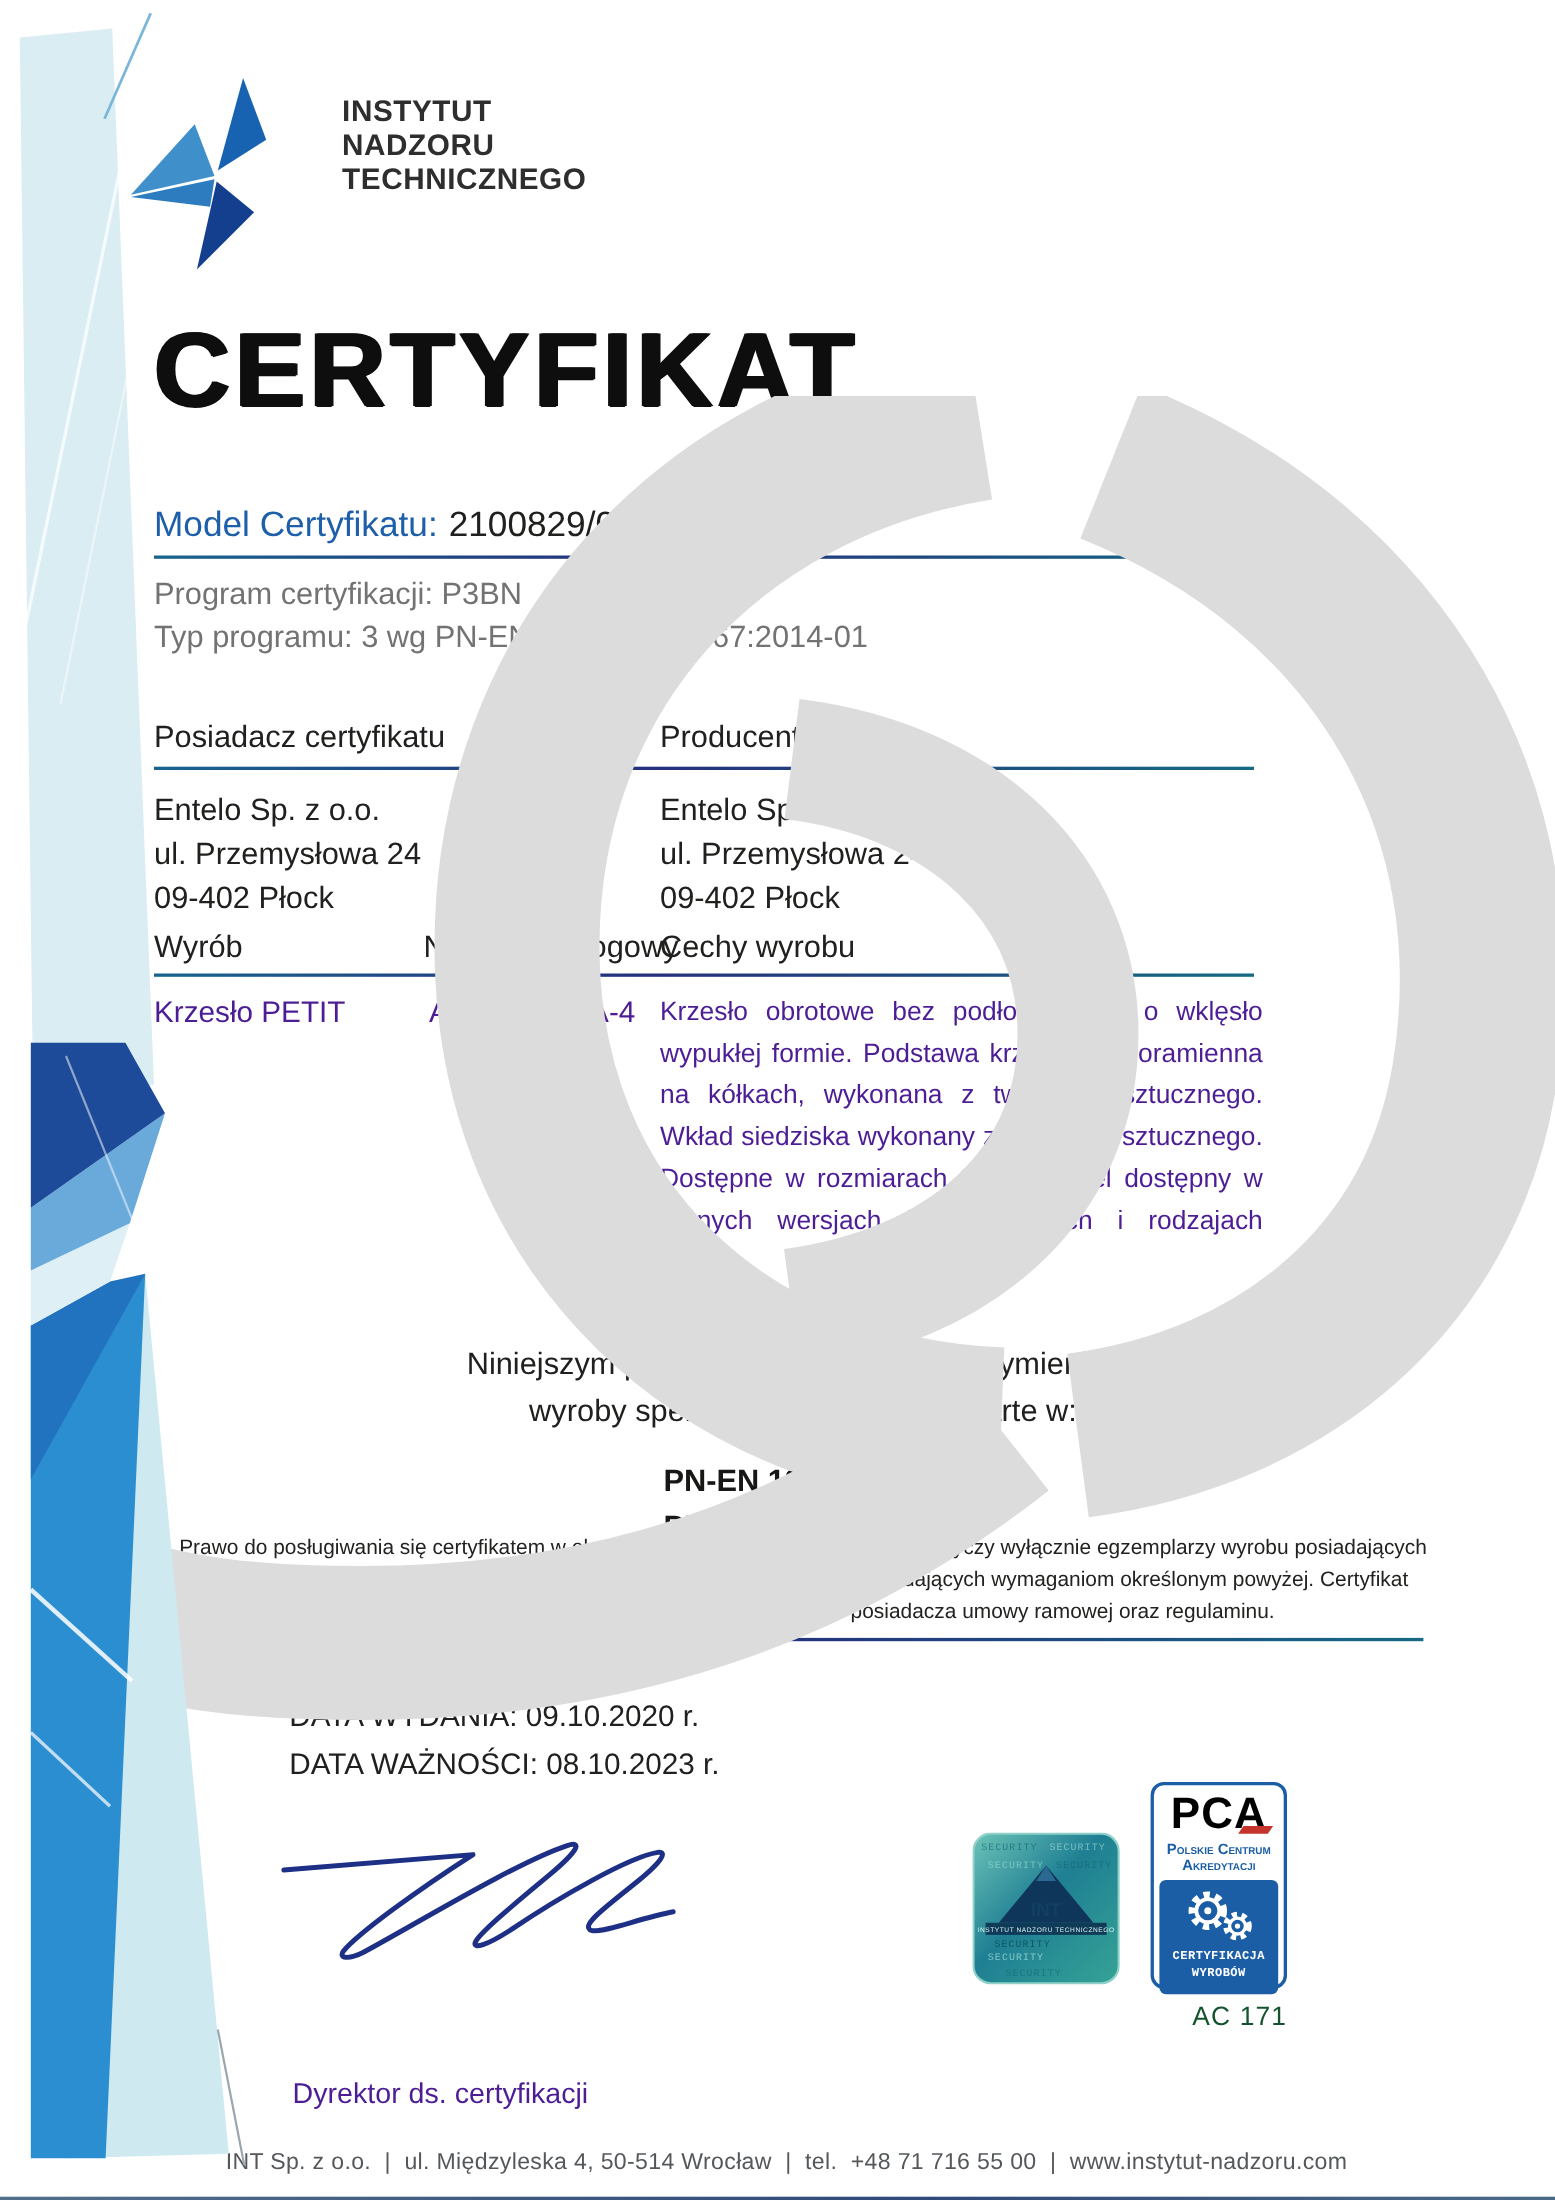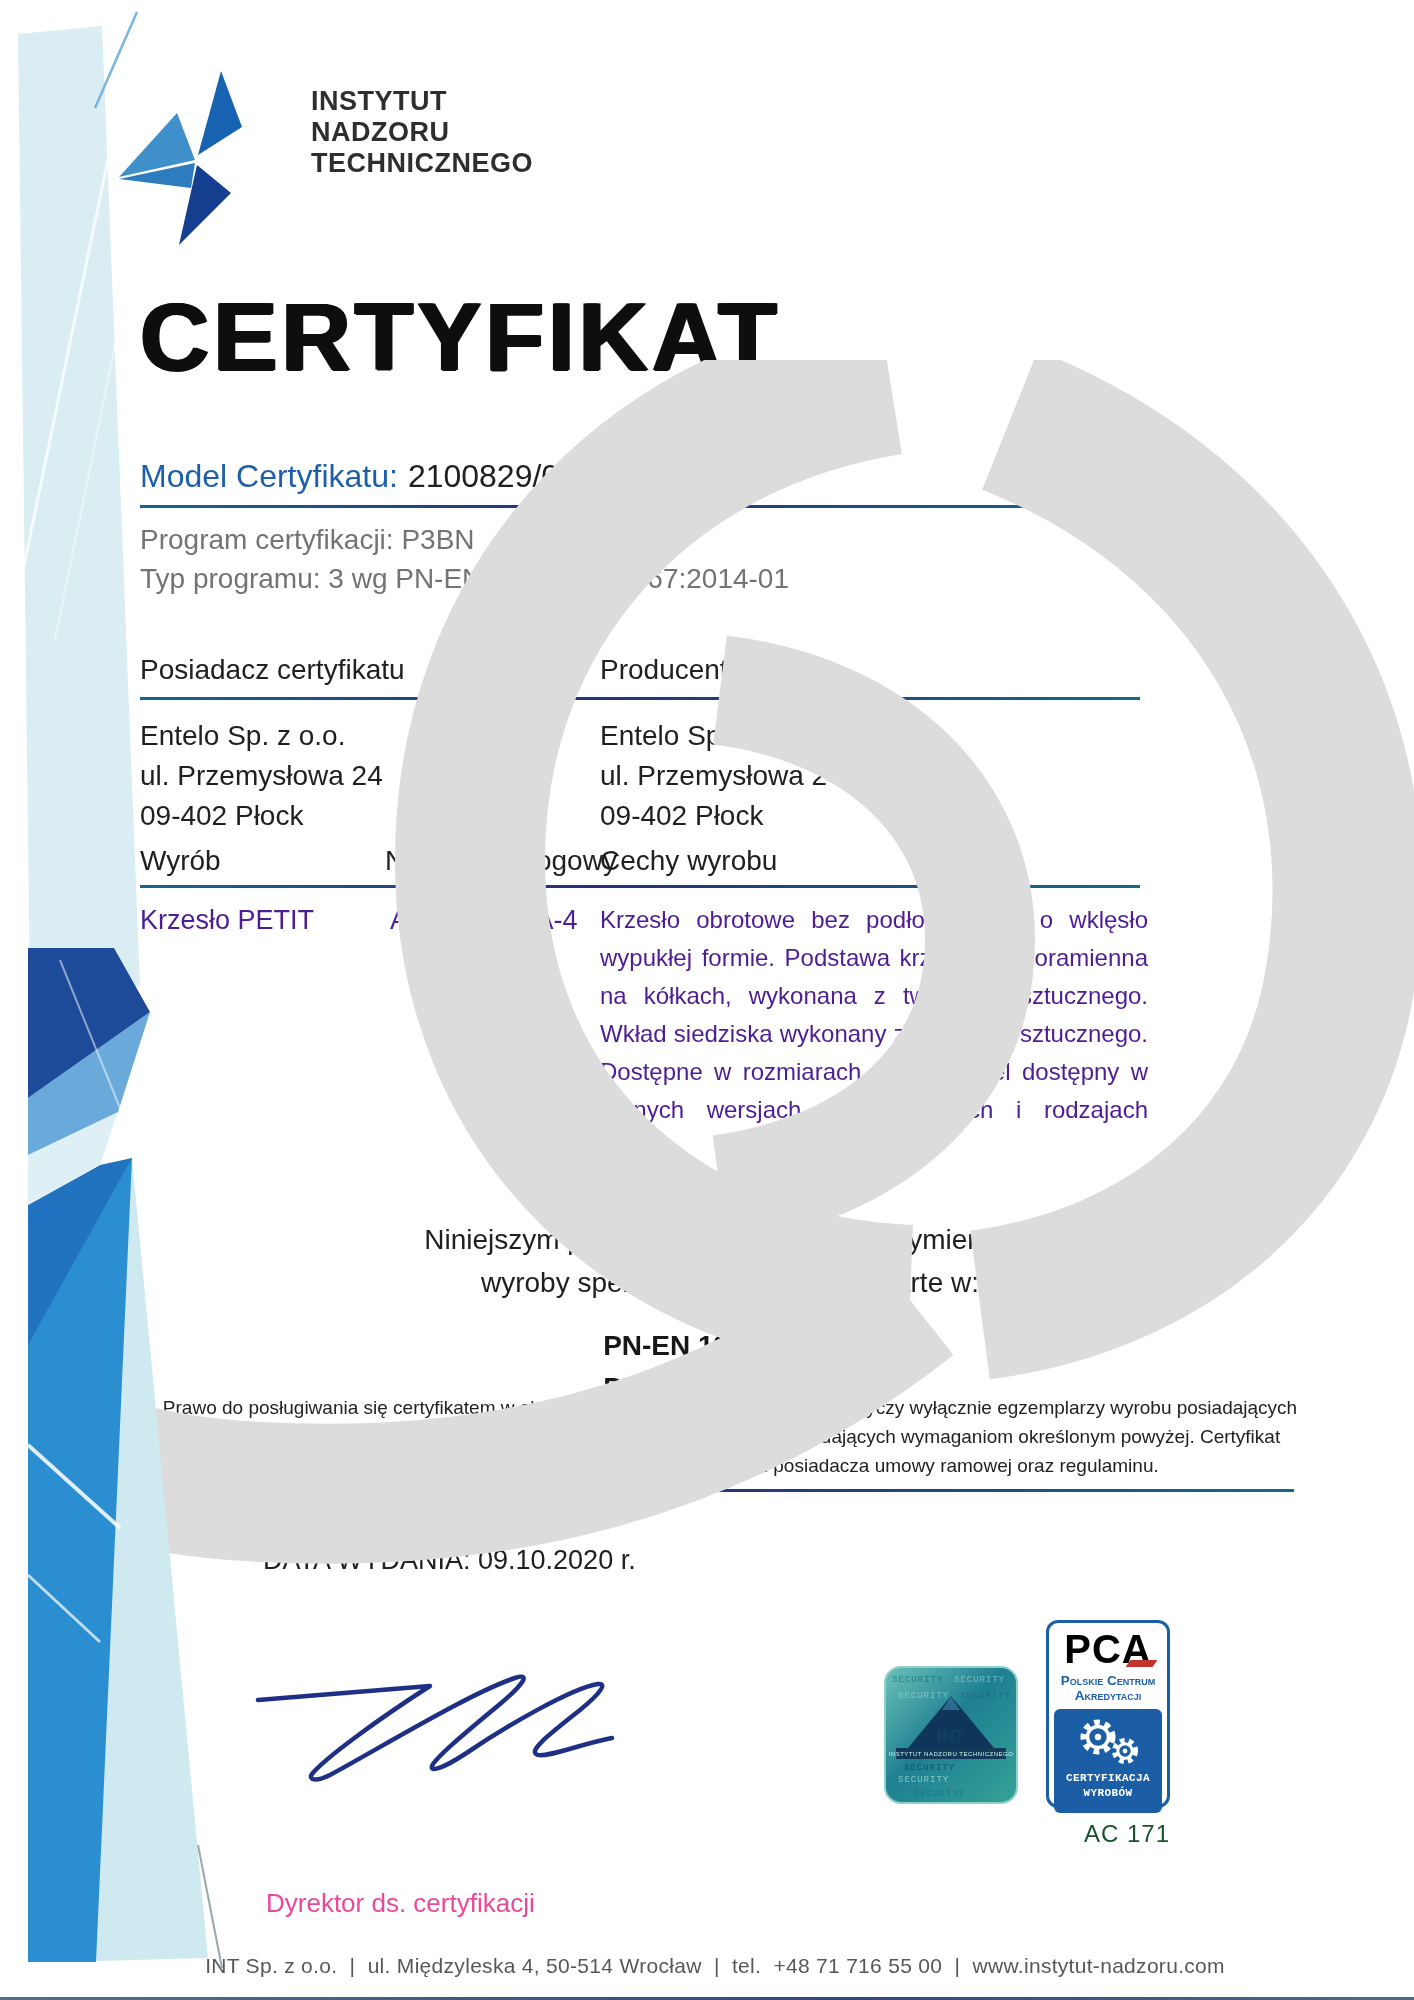--- a/index.html
+++ b/index.html
@@ -59,21 +59,21 @@
   .standards{left:140px; top:1325px; width:1180px; text-align:center;
     font-size:28px; font-weight:bold; line-height:42px; color:#171715;}
   .standards span{display:block;}
 
   .legal{left:160px; top:1393px; width:1140px; text-align:center;
     font-size:19px; line-height:29px; color:#222220;}
 
   .dates{left:263px; top:1538px; font-size:27px; line-height:44px; color:#20201e;}
   .dates span{display:block;}
 
-  .signoff{left:266px; top:1888px; font-size:26px; color:#ec4899;text-align:center;}
+  .signoff{left:266px; top:1888px; font-size:26px; color:#4c1d95;text-align:center;}
 
   .footer{left:130px; top:1954px; width:1170px; text-align:center;
     font-size:21px; color:#55585b; letter-spacing:.3px; white-space:pre-wrap;}
 
   .bottom-edge{left:0; bottom:0; width:100%; height:3px;
     background:linear-gradient(90deg,#51708a,#31497a 60%,#4a6b86);}
 
   
   .holo{left:884px; top:1666px; width:134px; height:138px;}
 
@@ -179,20 +179,21 @@
     <div class="abs standards">
       <span>PN-EN 1335-1:2004</span>
       <span>PN-EN 1729-1:2007</span>
     </div>
 
     <div class="abs legal">Prawo do posługiwania się certyfikatem w okresie od 09.10.2020 do 08.10.2023 dotyczy wyłącznie egzemplarzy wyrobu posiadających właściwości (parametry) jak przedstawiony do badań reprezentant i odpowiadających wymaganiom określonym powyżej. Certyfikat pozostaje w mocy pod warunkiem przestrzegania przez posiadacza umowy ramowej oraz regulaminu.</div>
     <div class="abs rule rule4"></div>
 
     <div class="abs dates">
       <span>DATA WYDANIA: 09.10.2020 r.</span>
+      <span>DATA WAŻNOŚCI: 08.10.2023 r.</span>
     </div>
 
     <svg class="abs" style="left:230px; top:1648px;" width="400" height="165" viewBox="0 0 400 165">
       <path d="M28,52 L200,38 C150,70 95,110 82,126 C78,132 86,134 100,127 C150,100 240,45 285,30 C300,25 296,34 270,56 C235,85 205,110 202,118 C200,124 212,121 235,106 C278,77 342,40 368,36 C377,35 372,44 350,62 C320,86 300,101 306,106 C312,112 350,96 382,90" fill="none" stroke="#1e2f86" stroke-width="4.5" stroke-linecap="round" stroke-linejoin="round"></path>
     </svg>
 
     <svg class="abs holo" width="134" height="138" viewBox="0 0 134 138">
       <defs>
         <linearGradient id="holog" x1="0" y1="0" x2="1" y2="1">
           <stop offset="0" stop-color="#6cc3b8"></stop>

